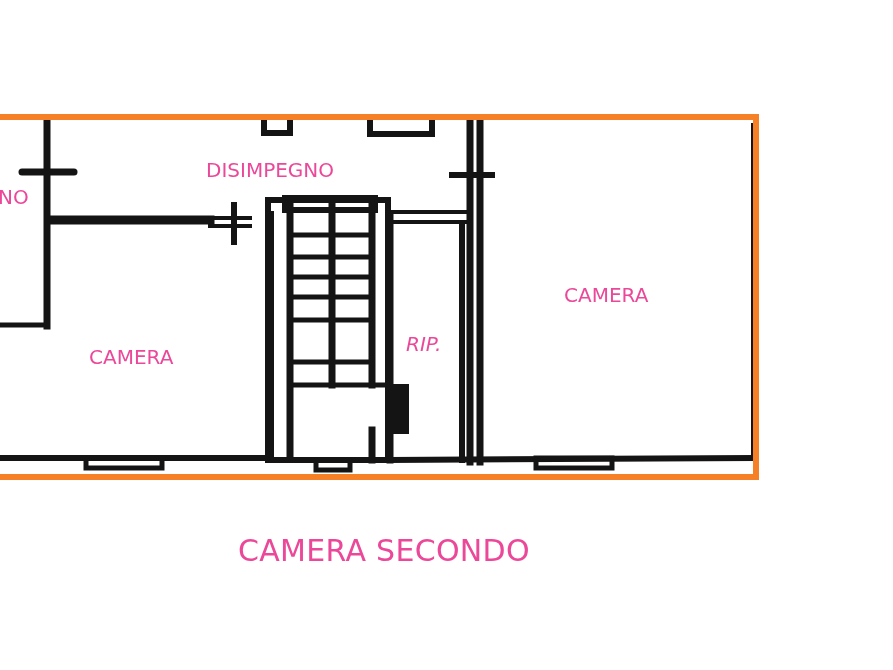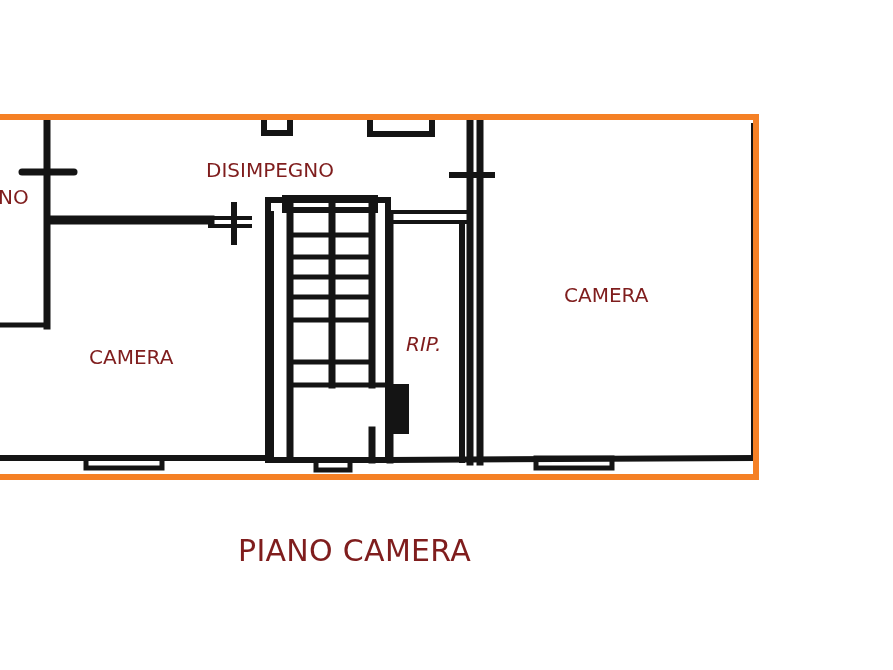--- a/index.html
+++ b/index.html
@@ -1,18 +1,18 @@
 <!DOCTYPE html>
 <html><head>
   <meta charset="utf-8">
   <style>
     html, body { margin: 0; padding: 0; background: #ffffff; }
     body { width: 893px; height: 670px; position: relative; overflow: hidden; font-family: "Liberation Sans", "DejaVu Sans", sans-serif; }
     #plan { position: absolute; left: 0; top: 0; width: 893px; height: 670px; }
-    .label { position: absolute; color: #7f1d1d; font-family: "DejaVu Sans", "Liberation Sans", sans-serif; white-space: nowrap; }
+    .label { position: absolute; color: #ec4899; font-family: "DejaVu Sans", "Liberation Sans", sans-serif; white-space: nowrap; }
     .room { font-size: 20px; }
     .title { font-size: 30px; left: 238px; top: 533px; letter-spacing: 0.3px; }
   </style>
 </head>
 <body>
 
 <svg id="plan" viewBox="0 0 893 670" xmlns="http://www.w3.org/2000/svg">
   <g fill="none" stroke="#141414" stroke-linecap="square">
 
     <line x1="47" y1="122" x2="47" y2="326" stroke-width="7"></line>
@@ -70,13 +70,13 @@
   </g>
 
   <rect x="-10" y="117" width="766" height="360" fill="none" stroke="#F58025" stroke-width="6"></rect>
 </svg>
 
 <div class="label room" style="left:-2px; top:185px;">NO</div>
 <div class="label room" style="left:206px; top:158px;">DISIMPEGNO</div>
 <div class="label room" style="left:89px; top:345px;">CAMERA</div>
 <div class="label room" style="left:406px; top:332px;font-style:italic;">RIP.</div>
 <div class="label room" style="left:564px; top:283px;">CAMERA</div>
-<div class="label title">PIANO CAMERA</div>
+<div class="label title">CAMERA SECONDO</div>
 
 </body></html>

